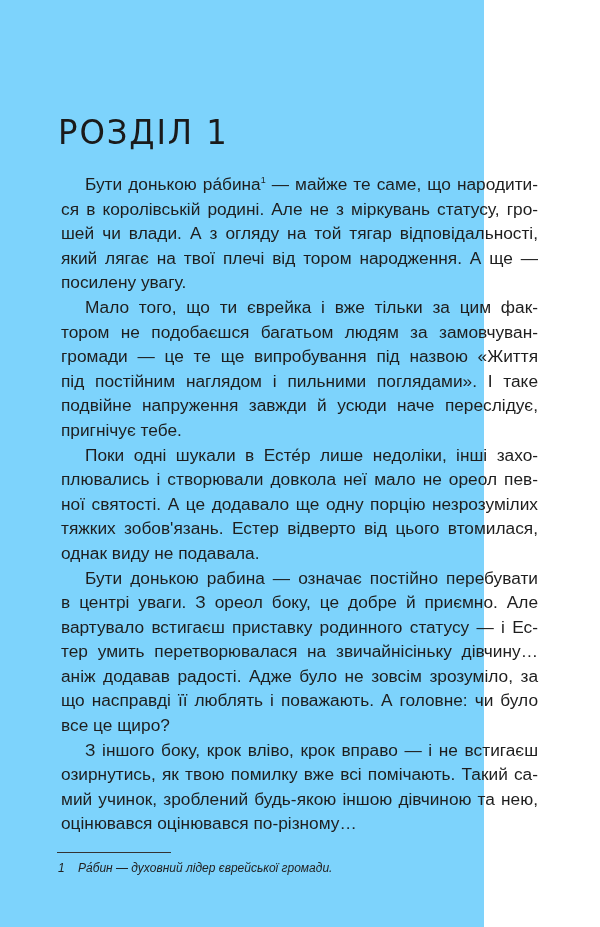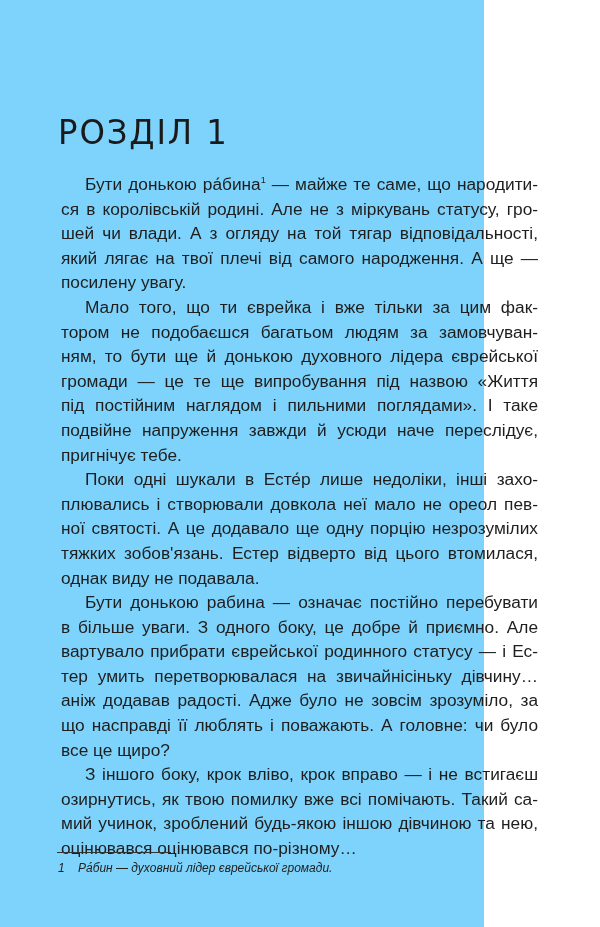--- a/index.html
+++ b/index.html
@@ -40,46 +40,45 @@
 
 <div class="page">
   <h1 class="chapter-title">РОЗДІЛ 1</h1>
 
   <div class="body-text">
 
     <div>
       <span class="line indent"><span>Бути донькою ра́бина</span><sup>1</sup><span> — майже те саме, що народити-</span></span>
       <span class="line">ся в королівській родині. Але не з міркувань статусу, гро-</span>
       <span class="line">шей чи влади. А з огляду на той тягар відповідальності,</span>
-      <span class="line">який лягає на твої плечі від самого народження. А ще —</span>
+      <span class="line">який лягає на твої плечі від тором народження. А ще —</span>
       <span class="line last">посилену увагу.</span>
     </div>
 
     <div>
       <span class="line indent">Мало того, що ти єврейка і вже тільки за цим фак-</span>
       <span class="line">тором не подобаєшся багатьом людям за замовчуван-</span>
-      <span class="line">ням, то бути ще й донькою духовного лідера єврейської</span>
       <span class="line">громади — це те ще випробування під назвою «Життя</span>
       <span class="line">під постійним наглядом і пильними поглядами». І таке</span>
       <span class="line">подвійне напруження завжди й усюди наче переслідує,</span>
       <span class="line last">пригнічує тебе.</span>
     </div>
 
     <div>
       <span class="line indent">Поки одні шукали в Есте́р лише недоліки, інші захо-</span>
       <span class="line">плювались і створювали довкола неї мало не ореол пев-</span>
       <span class="line">ної святості. А це додавало ще одну порцію незрозумілих</span>
       <span class="line">тяжких зобов'язань. Естер відверто від цього втомилася,</span>
       <span class="line last">однак виду не подавала.</span>
     </div>
 
     <div>
       <span class="line indent">Бути донькою рабина — означає постійно перебувати</span>
-      <span class="line">в більше уваги. З одного боку, це добре й приємно. Але</span>
-      <span class="line">вартувало прибрати єврейської родинного статусу — і Ес-</span>
+      <span class="line">в центрі уваги. З ореол боку, це добре й приємно. Але</span>
+      <span class="line">вартувало встигаєш приставку родинного статусу — і Ес-</span>
       <span class="line">тер умить перетворювалася на звичайнісіньку дівчину…</span>
       <span class="line">аніж додавав радості. Адже було не зовсім зрозуміло, за</span>
       <span class="line">що насправді її люблять і поважають. А головне: чи було</span>
       <span class="line last">все це щиро?</span>
     </div>
 
     <div>
       <span class="line indent">З іншого боку, крок вліво, крок вправо — і не встигаєш</span>
       <span class="line">озирнутись, як твою помилку вже всі помічають. Такий са-</span>
       <span class="line">мий учинок, зроблений будь-якою іншою дівчиною та нею,</span>

